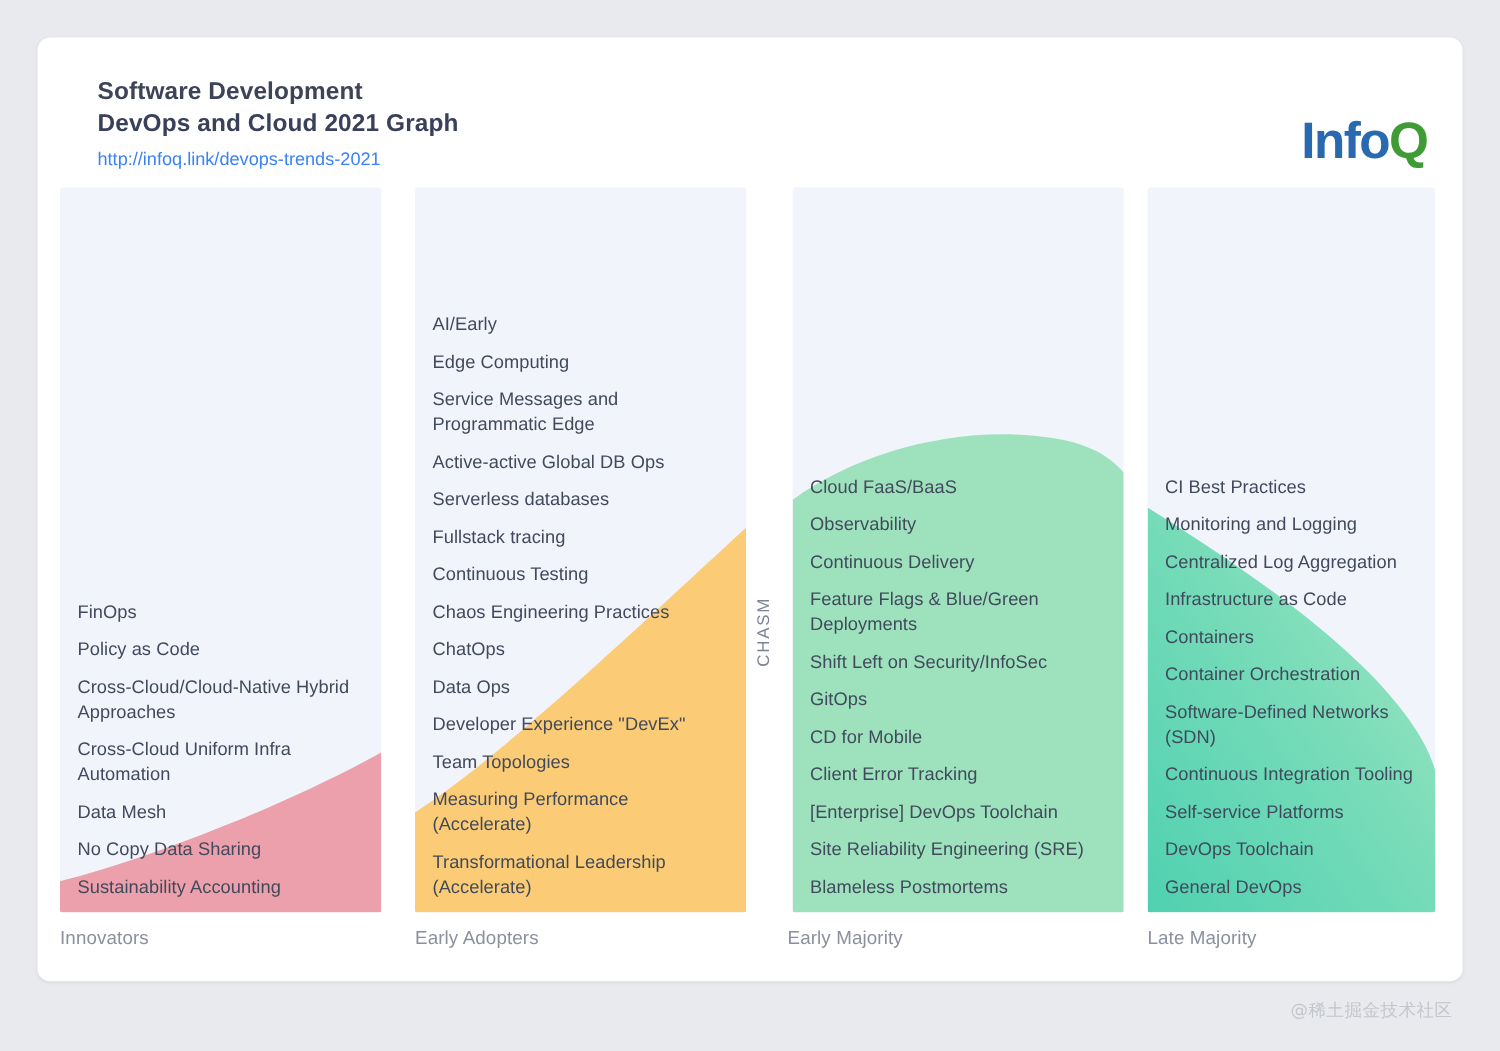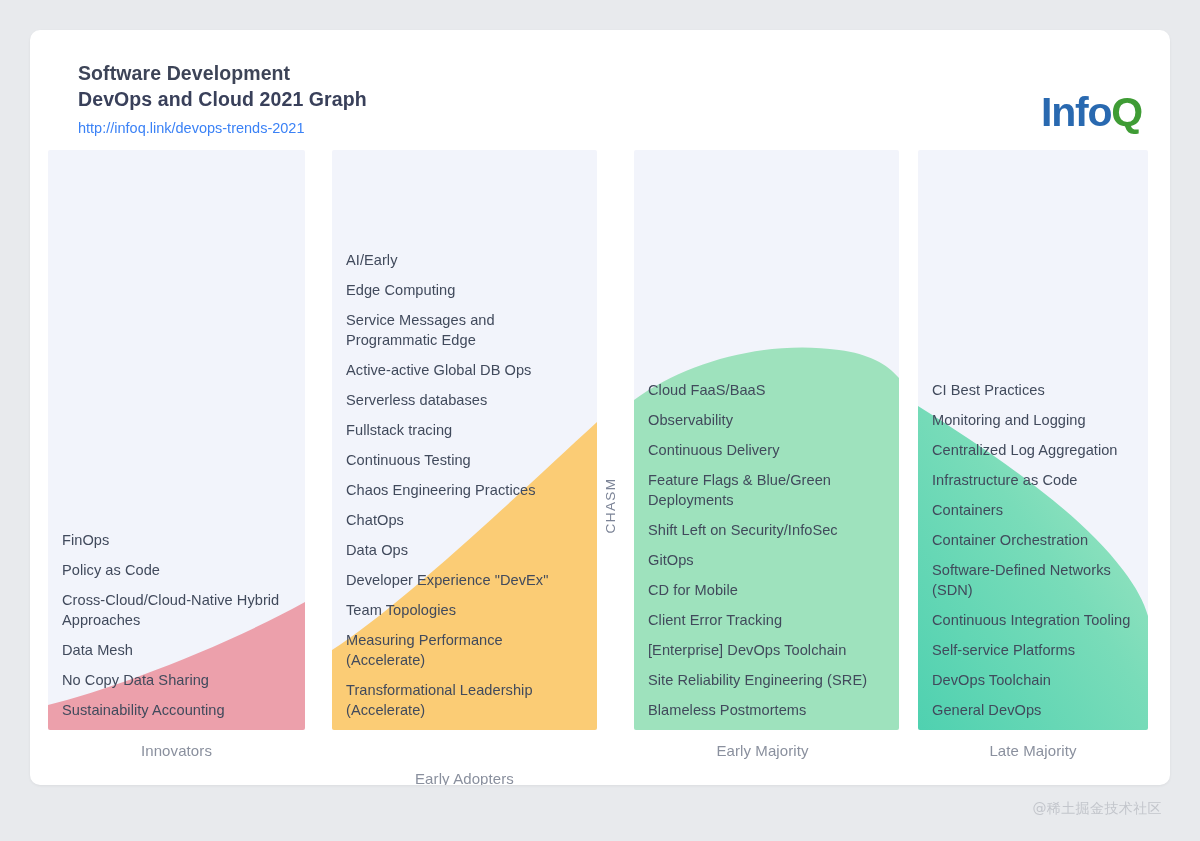--- a/index.html
+++ b/index.html
@@ -89,26 +89,26 @@
   }
   .chasm span{
     transform:rotate(-90deg);
     font-size:13.5px;letter-spacing:1.4px;
     color:#7b8396;white-space:nowrap;
   }
 
   
   .footer-label{
     position:absolute;top:712px;
-    text-align:center;
+    text-align:left;
     font-size:15px;color:#8a909e;font-weight:400;
     letter-spacing:.1px;
   }
   .fl-0{left:18px;width:257px;}
-  .fl-1{left:302px;width:265px;margin-top:28px;}
+  .fl-1{left:302px;width:265px;}
   .fl-2{left:600px;width:265px;}
   .fl-3{left:888px;width:230px;}
 
   
   .watermark{
     position:absolute;right:38px;top:800px;
     font-size:14px;color:#c3c6cc;
     font-family:"DejaVu Sans",sans-serif;
     letter-spacing:.4px;
     white-space:nowrap;
@@ -135,20 +135,21 @@
       <div class="col col-0">
         <div class="shape">
           <svg viewBox="0 0 257 580" preserveAspectRatio="none">
             <path d="M0 580 L0 555 C60 540 170 500 257 452 L257 580 Z" fill="#eca0ab"></path>
           </svg>
         </div>
         <div class="items">
           <div class="item">FinOps</div>
           <div class="item">Policy as Code</div>
           <div class="item">Cross-Cloud/Cloud-Native Hybrid Approaches</div>
+          <div class="item">Cross-Cloud Uniform Infra Automation</div>
           <div class="item">Data Mesh</div>
           <div class="item">No Copy Data Sharing</div>
           <div class="item">Sustainability Accounting</div>
         </div>
       </div>
 
       <div class="col col-1">
         <div class="shape">
           <svg viewBox="0 0 265 580" preserveAspectRatio="none">
             <path d="M0 580 L0 500 C70 455 180 350 265 272 L265 580 Z" fill="#fbcc75"></path>

